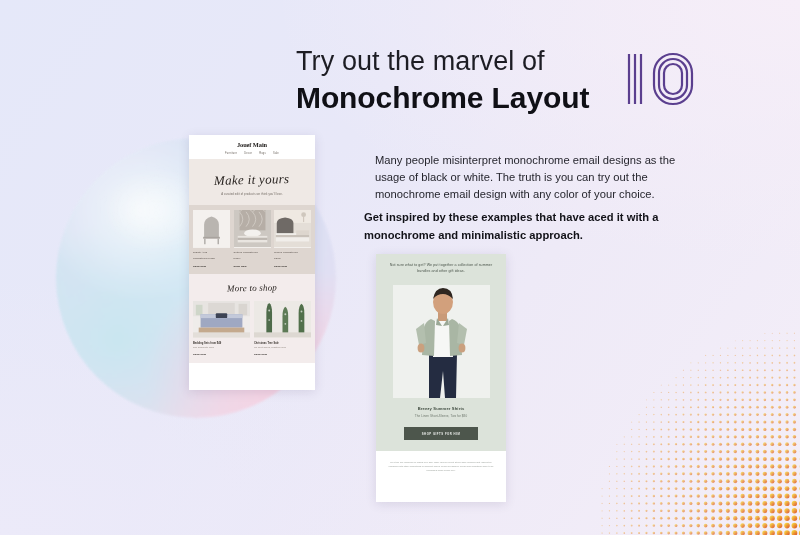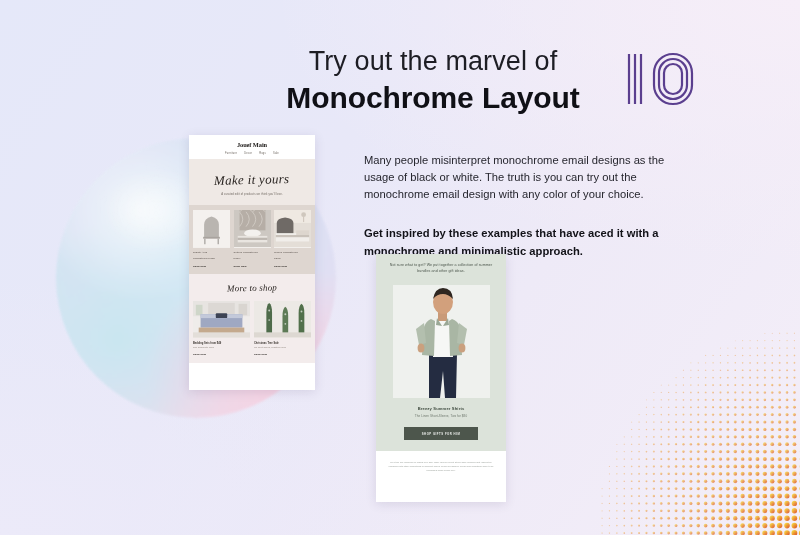--- a/index.html
+++ b/index.html
@@ -51,23 +51,22 @@
     position: absolute;
     right: 0; bottom: 0;
     width: 200px; height: 300px;
     overflow: hidden;
   }
   #halftone svg { display: block; }
 
   
   #headline {
     position: absolute;
-    left: 268px; top: 46px;
+    left: 296px; top: 46px;
     width: 330px;
-    text-align: center;
   }
   #headline .line1 {
     font-size: 27px;
     font-weight: 400;
     color: #1d1d24;
     letter-spacing: 0.1px;
     line-height: 1.18;
     white-space: nowrap;
   }
   #headline .line2 {
@@ -91,27 +90,28 @@
   #copy {
     position: absolute;
     left: 364px; top: 152px;
     width: 320px;
   }
   #copy .para {
     font-size: 11.2px;
     line-height: 1.53;
     color: #26262e;
     letter-spacing: 0.02px;
+    margin-left: 11px;
   }
   #copy .para-bold {
     font-size: 11.2px;
     line-height: 1.53;
     font-weight: 700;
     color: #121218;
-    margin-top: 22px;
+    margin-top: 6px;
     letter-spacing: 0.02px;
   }
 
   
   #email-left {
     position: absolute;
     left: 189px; top: 135px;
     width: 126px; height: 255px;
     background: #ffffff;
     box-shadow: 0 2px 10px rgba(60,50,90,0.13);

